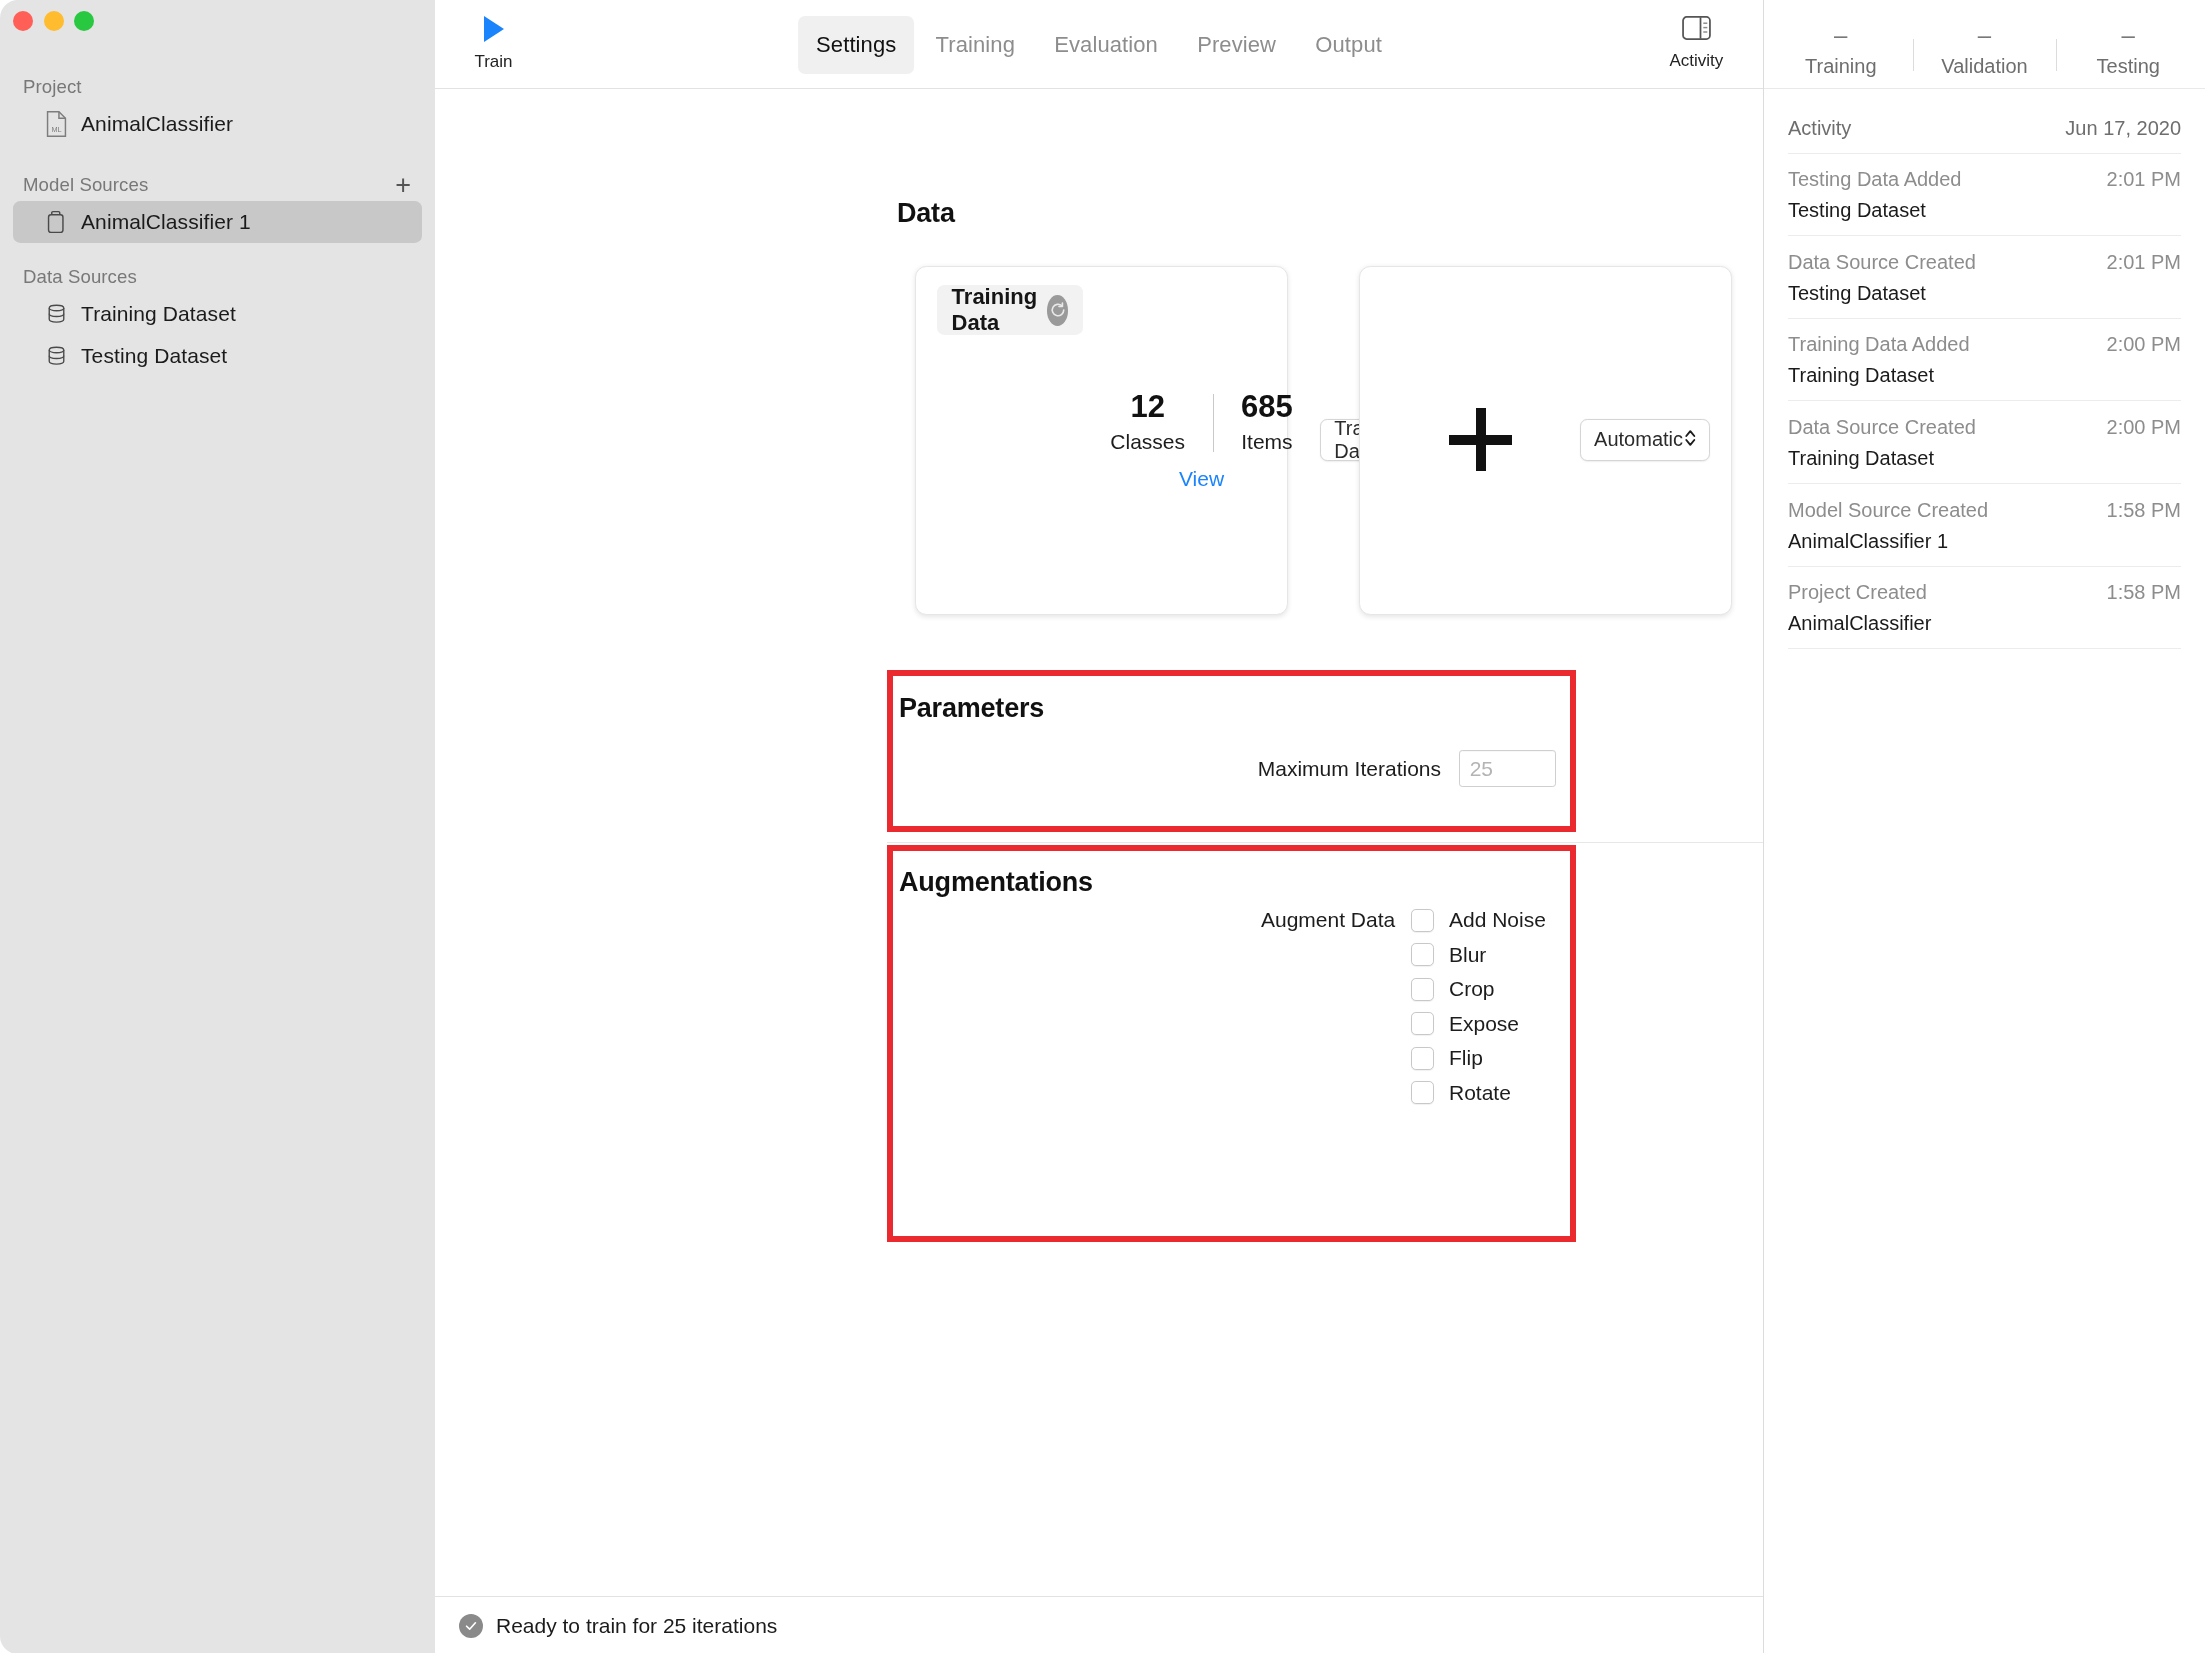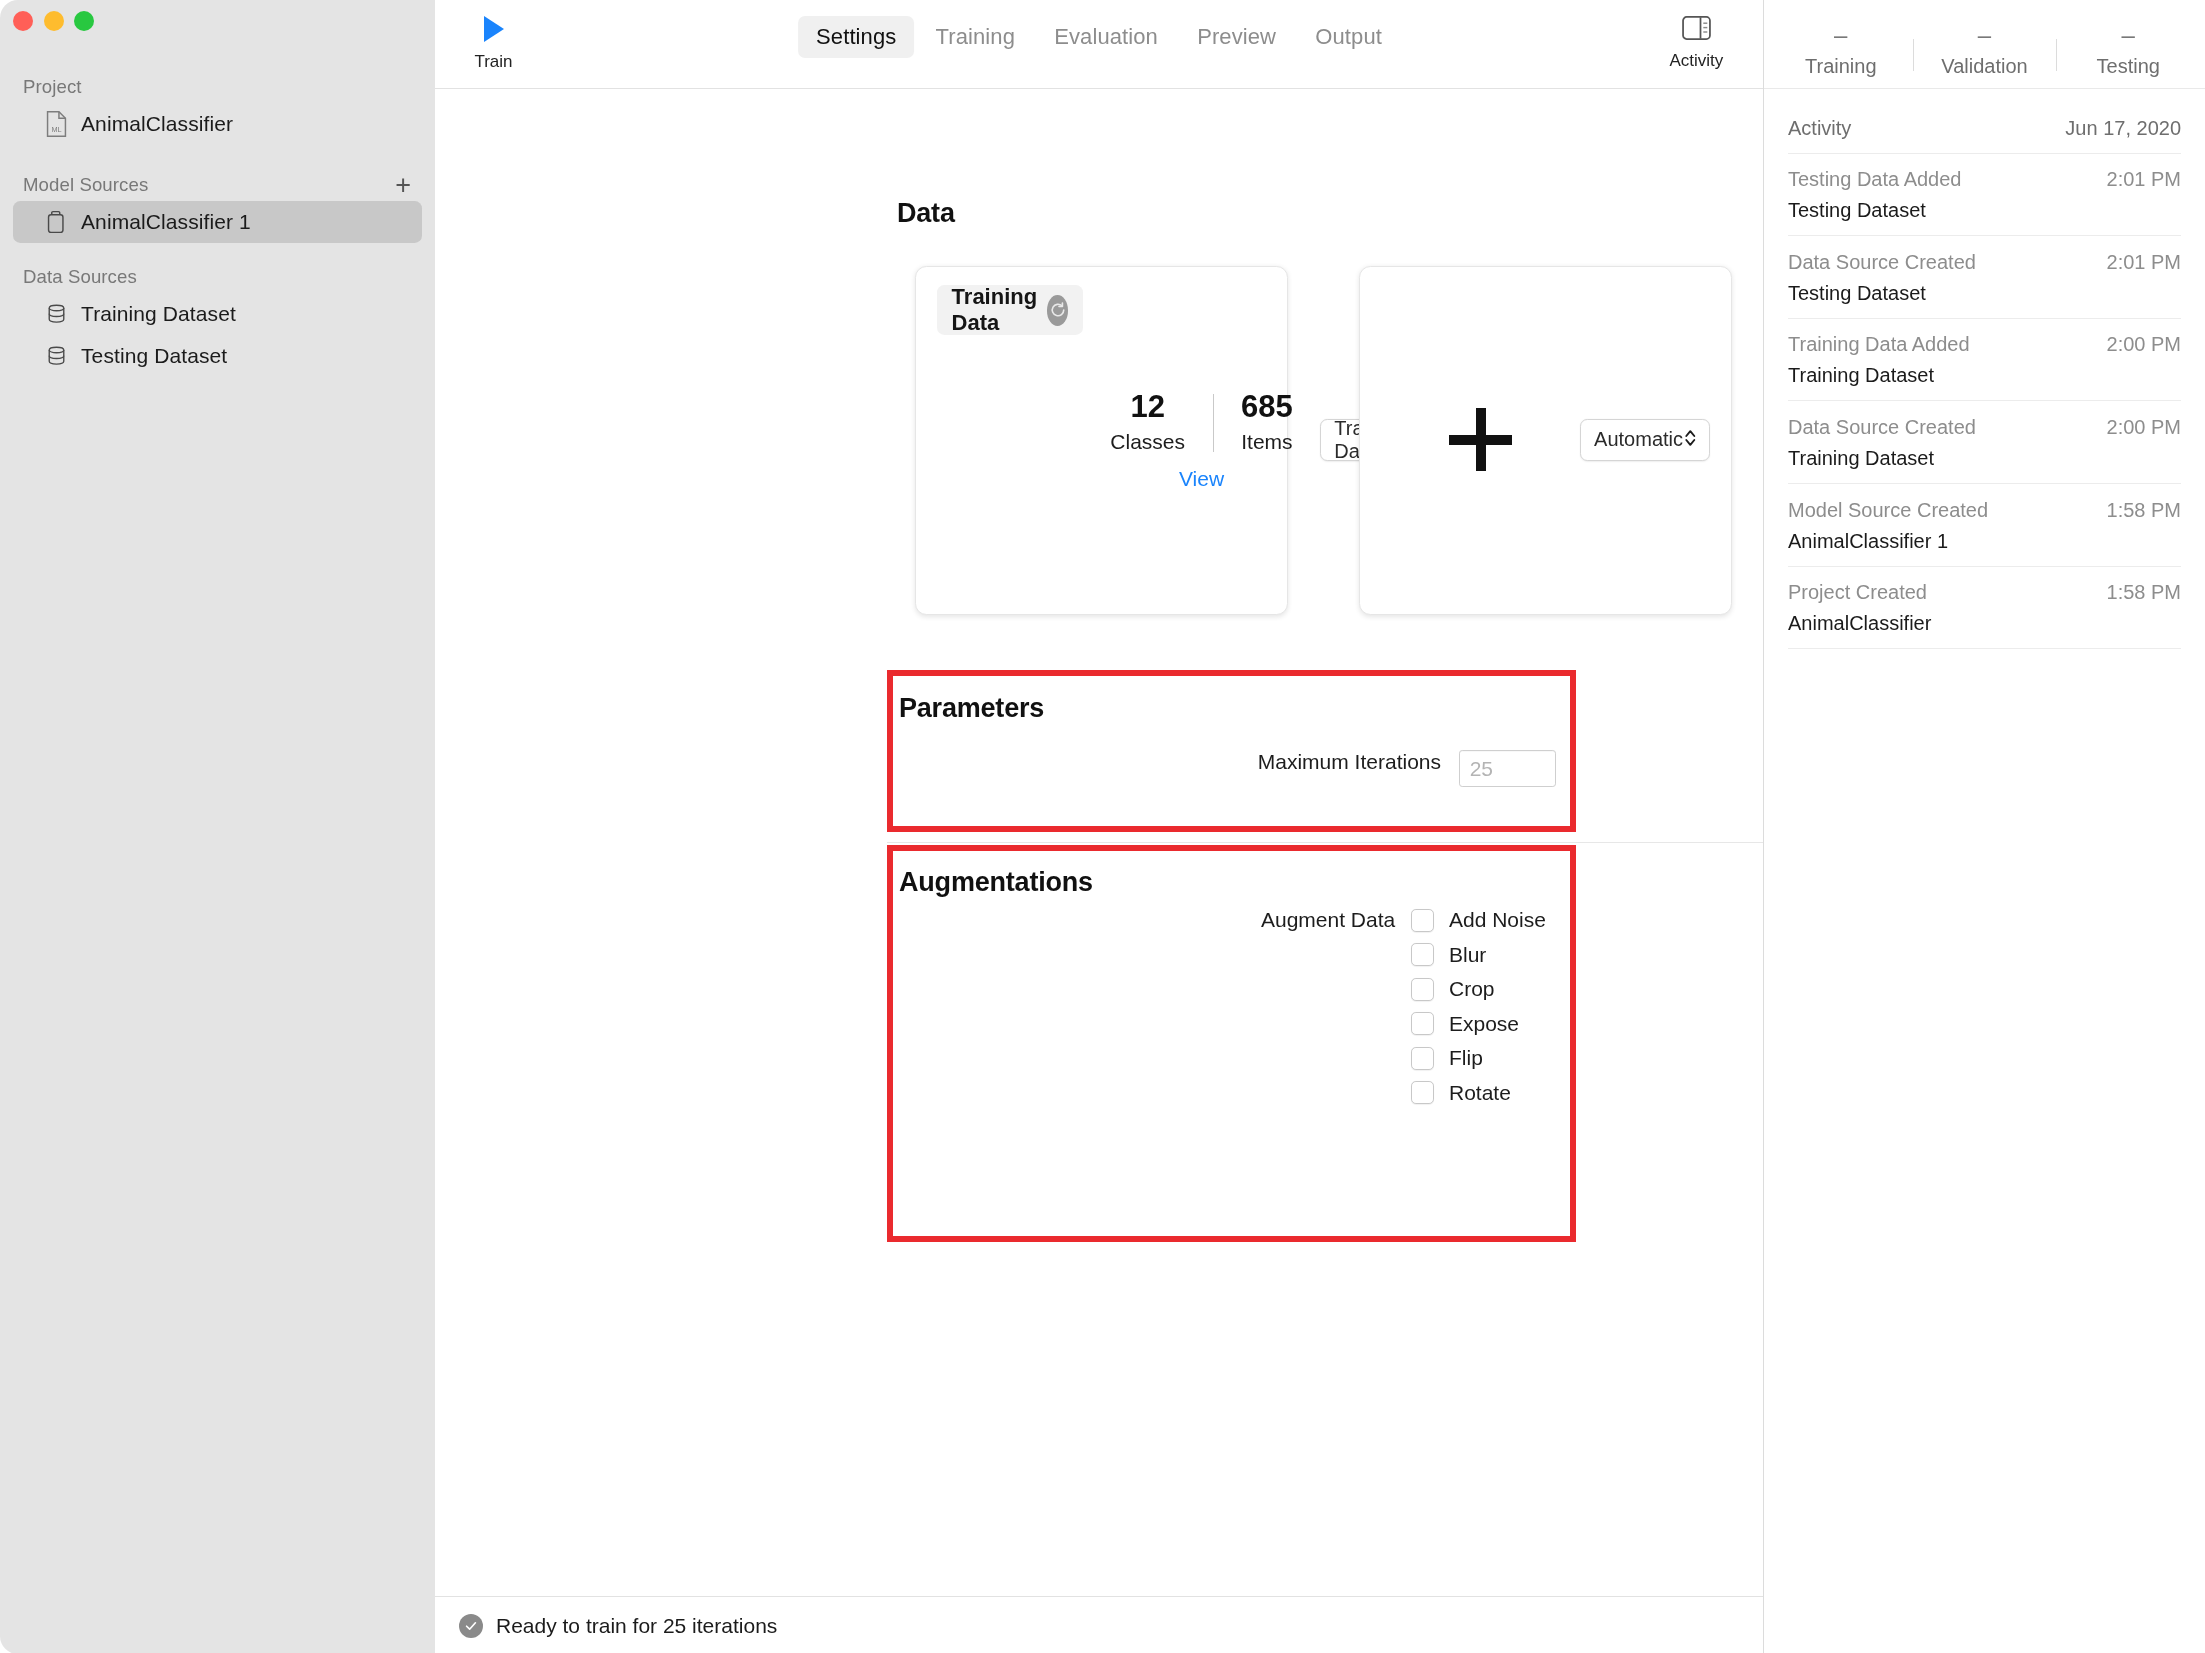--- a/index.html
+++ b/index.html
@@ -41,21 +41,21 @@
   .toolbar { height:89px; flex:0 0 89px; position:relative;
     border-bottom:0.8px solid #e2e2e2; background:#fff; display:flex; align-items:flex-start; }
   .tb-train { position:absolute; left:23px; top:11.4px; width:71px; text-align:center; }
   .tb-train .glyph { height:36px; display:flex; align-items:center; justify-content:center; }
   .tb-train .tri { width:0; height:0; border-left:20px solid #1a84fc;
     border-top:13px solid transparent; border-bottom:13px solid transparent; }
   .tb-train .lbl { font-size:17px; color:#232323; margin-top:4.9px; }
 
   .tb-tabs { position:absolute; left:50%; transform:translateX(-50%); top:16px;
     display:flex; align-items:center; gap:3.2px; }
-  .tb-tab { font-size:22px; color:#8d8d8d; padding:8px 18px; border-radius:7px; letter-spacing:0.1px; }
+  .tb-tab { font-size:22px; color:#8d8d8d; padding:16px 18px; border-radius:7px; letter-spacing:0.1px; }
   .tb-tab.active { color:#111; background:#f0f0f0; }
 
   .tb-activity { position:absolute; right:27.6px; top:9.7px; width:78px; text-align:center; }
   .tb-activity .glyph { height:36px; display:flex; align-items:center; justify-content:center; }
   .tb-activity .lbl { font-size:17px; color:#232323; margin-top:4.9px; }
 
   .content { flex:1 1 auto; position:relative; overflow:hidden; background:#fff;padding-left:21px; }
 
   .sec-title { font-size:27px; font-weight:700; color:#111; letter-spacing:-0.2px; }
 
@@ -93,21 +93,21 @@
   .arrow-btn { width:34px; height:34px; flex:0 0 34px; border-radius:50%; background:#8a8a8a;
     display:flex; align-items:center; justify-content:center; }
 
   
   .hl { position:absolute; border:6.5px solid #ea2a2e; }
   .param-hl { left:452px; top:581px; width:689px; height:162px; }
   .aug-hl  { left:452px; top:756px; width:689px; height:397px; }
 
   .param-title { position:absolute; left:464px; top:604px; }
   .param-row { position:absolute; left:464px; top:661px; width:657px;
-    display:flex; justify-content:flex-end; gap:18px; }
+    display:flex; align-items:center; justify-content:flex-end; gap:18px; }
   .field-label { font-size:21px; color:#1d1d1d; }
   .num-input { width:97px; height:37px; background:#fff; border:0.8px solid #cfcfcf;
     border-radius:3.2px; display:flex; align-items:center; padding:0 9.7px;
     box-shadow:inset 0 0.8px 0 rgba(0,0,0,.04); }
   .num-input .ph { font-size:21px; color:#b4b4b4; }
 
   .divider { position:absolute; left:452px; top:753px; width:1313px; height:0.8px; background:#e7e7e7; }
 
   .aug-title { position:absolute; left:464px; top:778px; }
   .aug-list { position:absolute; left:464px; top:819px; width:657px;

